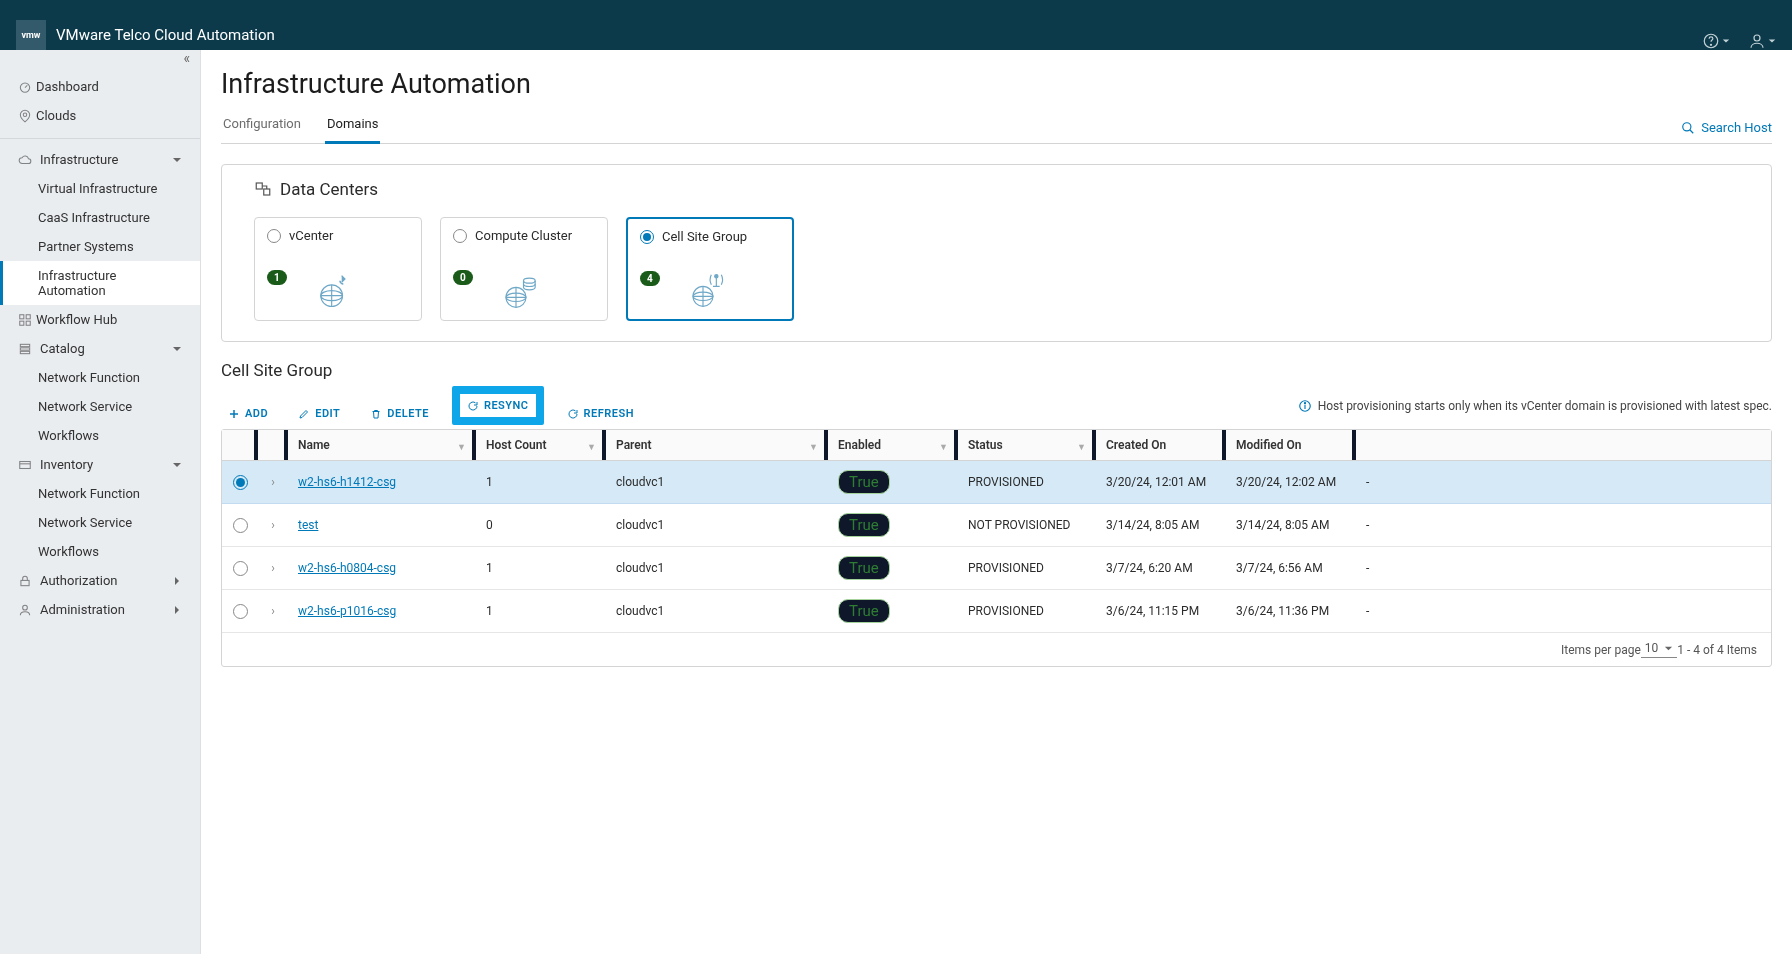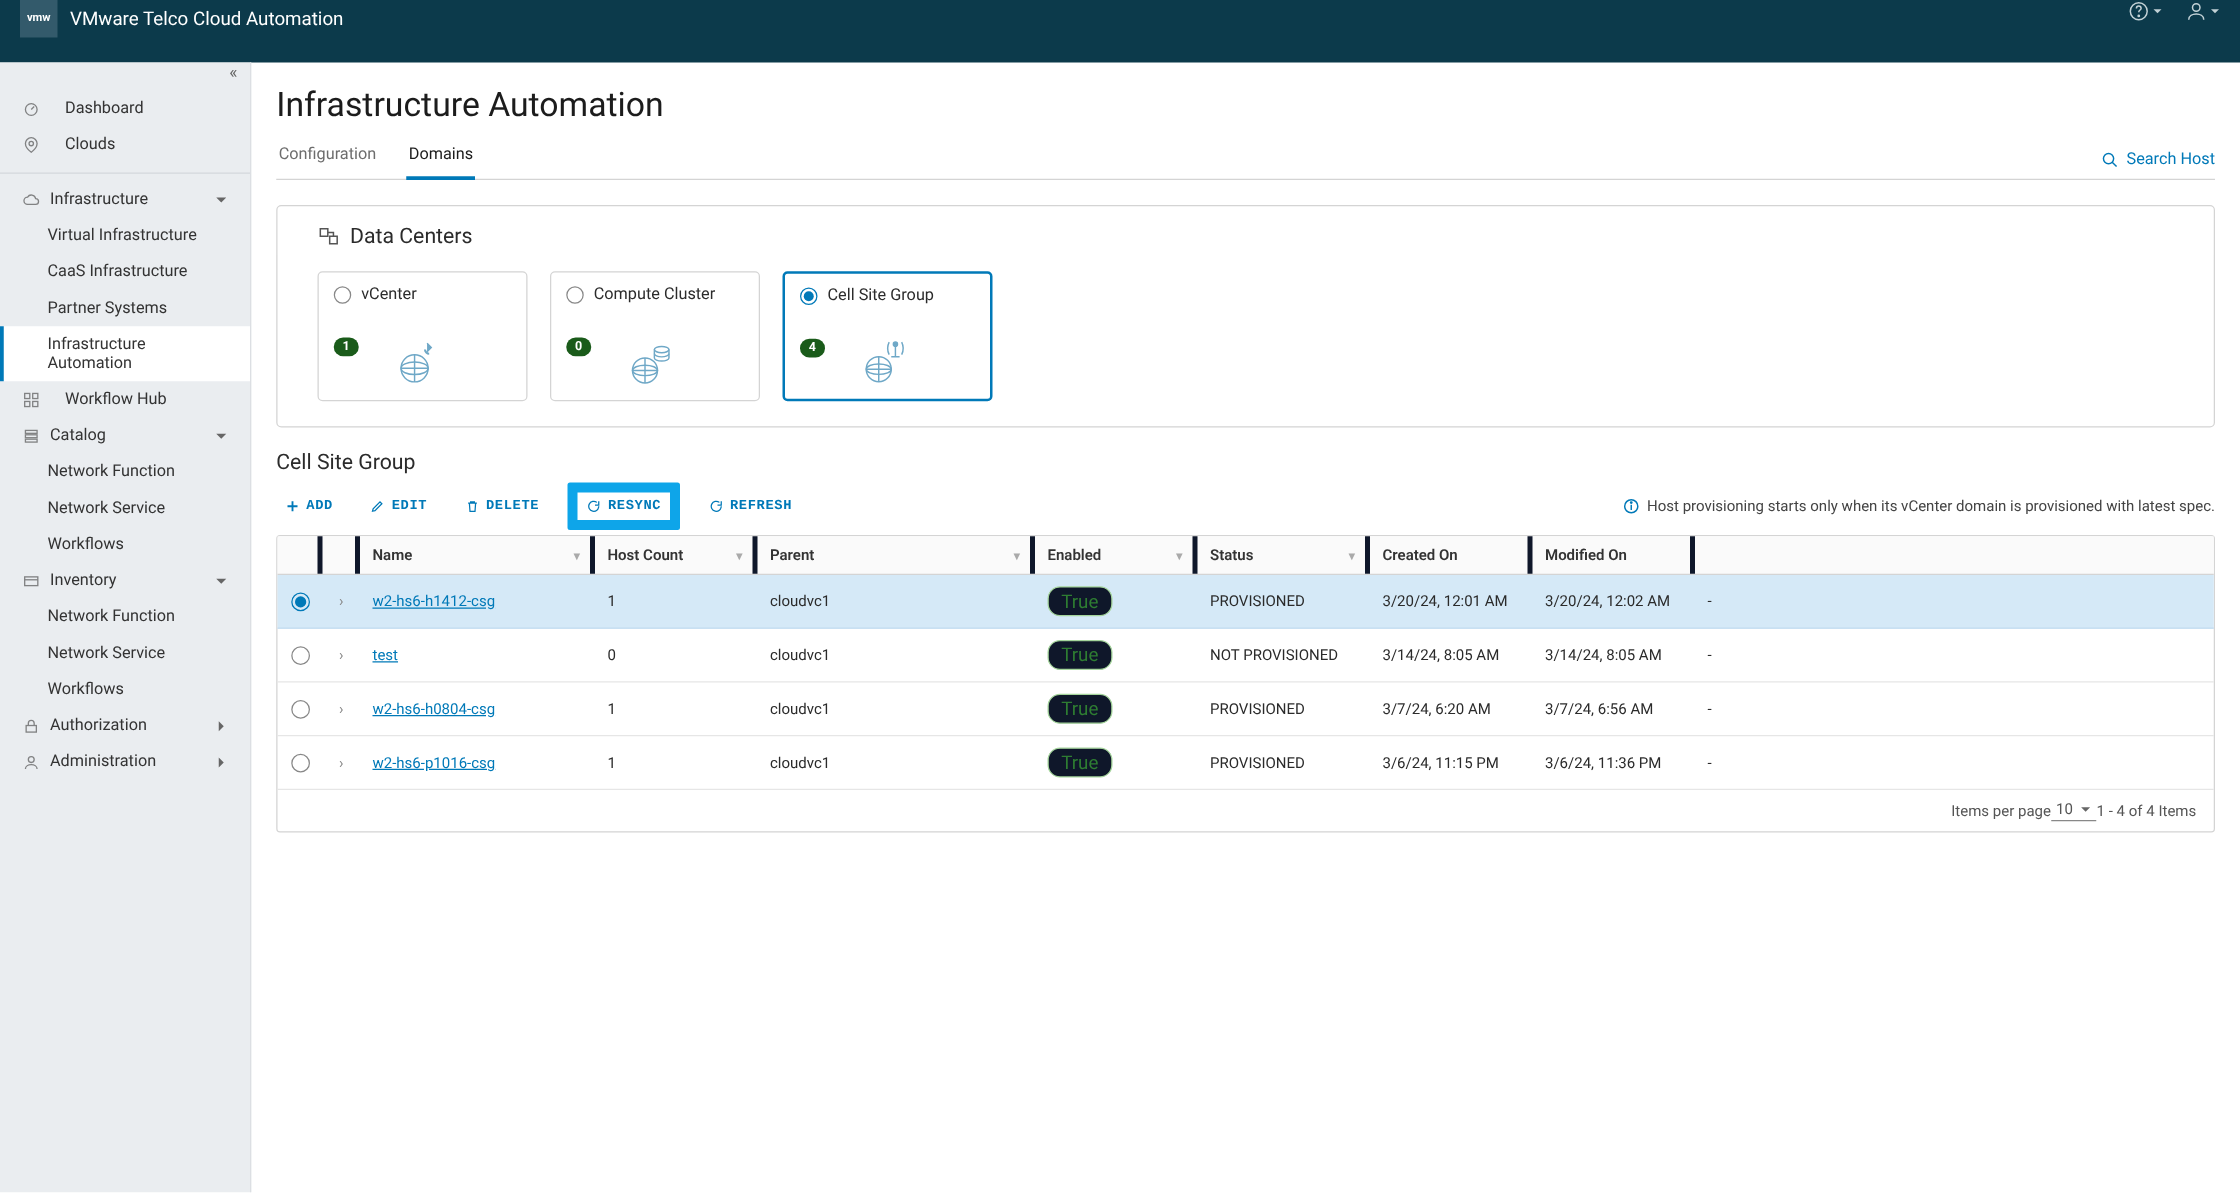--- a/index.html
+++ b/index.html
@@ -1,30 +1,30 @@
 <!DOCTYPE html>
 <html><head>
 <meta charset="utf-8">
 <style>
 * { box-sizing: border-box; margin: 0; padding: 0; }
 body { font-family: -apple-system, BlinkMacSystemFont, "Segoe UI", Roboto, Helvetica, Arial, sans-serif; background: #fff; color: #2b2b2b; font-size: 13px; }
 
-.topbar { background: #0c3a4b; height: 50px; display: flex; align-items: flex-start; padding: 0 16px; color: #fff; justify-content: space-between; }
+.topbar { background: #0c3a4b; height: 50px; display: flex; align-items: flex-end; padding: 0 16px; color: #fff; justify-content: space-between; }
 .topbar-left { display: flex; align-items: center; gap: 10px; }
 .logo-box { background: #335a6b; width: 30px; height: 30px; display:flex; align-items:center; justify-content:center; font-size: 9px; font-weight: bold; color:#fff;}
 .product-name { font-size: 15px; }
 .topbar-right { display: flex; align-items: center; gap: 18px; }
 .topbar-icon { display: inline-flex; align-items: center; gap: 2px; color: #c2d1d6; }
 
 .layout { display: flex; height: calc(954px - 50px); }
 .sidebar { width: 201px; background: #eaedf0; border-right: 1px solid #dcdfe3; display:flex; flex-direction:column; }
 .sidebar-collapse { height: 16px; text-align: right; padding: 0 10px; color:#666; font-size:14px; }
 .sidebar-section { padding: 6px 0; }
 .sidebar-top { border-bottom: 1px solid #d4d7db; padding-bottom: 8px; }
-.nav-item { display:flex; align-items:flex-end; gap:20px; padding: 7px 18px; color:#333; cursor:pointer; font-size:13px; }
+.nav-item { display:flex; align-items:flex-end; gap:4px; padding: 7px 18px; color:#333; cursor:pointer; font-size:13px; }
 .nav-item.sub { padding-left: 38px; font-size:13px; color:#333;}
 .nav-item.active { background:#fff; border-left: 3px solid #0079b8; padding-left:35px; }
 .nav-group-head { display:flex; align-items:center; justify-content: space-between; padding: 7px 18px; font-size:13px; color:#333; cursor:pointer;}
 .nav-group-head .left { display:flex; align-items:center; gap:8px;}
 .nav-icon { width:14px; height:14px; display:inline-block; opacity:0.7;}
 
 .main { flex:1; padding: 18px 20px; overflow:auto; }
 .page-title { font-size: 27px; font-weight: 400; color:#1c1c1c; margin-bottom: 10px;}
 .tabs-row { display:flex; justify-content:space-between; border-bottom:1px solid #d4d4d4; align-items:flex-end;}
 .tabs { display:flex; gap: 22px;}
@@ -39,21 +39,21 @@
 .dc-card.selected { border:2px solid #0079b8;}
 .dc-radio { display:flex; align-items:center; gap:8px; font-size:13px; margin-bottom:10px;}
 .radio-o { width:14px; height:14px; border:1px solid #888; border-radius:50%; display:inline-flex; align-items:center; justify-content:center;}
 .radio-o.checked { border-color:#0079b8;}
 .radio-o.checked::after { content:""; width:8px; height:8px; background:#0079b8; border-radius:50%;}
 .dc-count { background:#1a5b1a; color:#fff; font-size:10px; font-weight:bold; padding:2px 7px; border-radius:9px; position:absolute; left:12px; top:52px;}
 .dc-icon { position:absolute; bottom:8px; left:60px;}
 
 .section-title { font-size: 17px; margin-top: 18px; margin-bottom: 6px;}
 .toolbar { display:flex; align-items:center; justify-content:space-between; margin-bottom:4px;}
-.toolbar-left { display:flex; align-items:center; gap:16px;font-family:Liberation Mono, monospace;}
+.toolbar-left { display:flex; align-items:flex-end; gap:16px;}
 .tool-btn { display:flex; align-items:center; gap:5px; color:#0079b8; font-size:11px; font-weight:600; letter-spacing:0.5px; cursor:pointer; padding:5px 7px;}
 .tool-btn.highlight { border: 8px solid #0ea5e9; border-radius:2px;}
 .info-text { display:flex; align-items:center; gap:6px; font-size:12px; color:#444;}
 
 .grid { border:1px solid #d4d4d4; border-radius:3px;}
 .grid-head { display:flex; background:#fafafa; border-bottom: 1px solid #d4d4d4;}
 .gh-cell { padding:8px 10px; font-size:12px; font-weight:600; color:#333; border-right:4px solid #0f172a; position:relative;}
 .gh-cell .filter { position:absolute; right:6px; bottom:8px; color:#aaa; font-size:9px;}
 .grid-row { display:flex; border-bottom: 1px solid #e6e6e6; align-items:center;}
 .grid-row.sel { background:#d5e9f7; border-bottom:1px solid #c2dbf0;}

